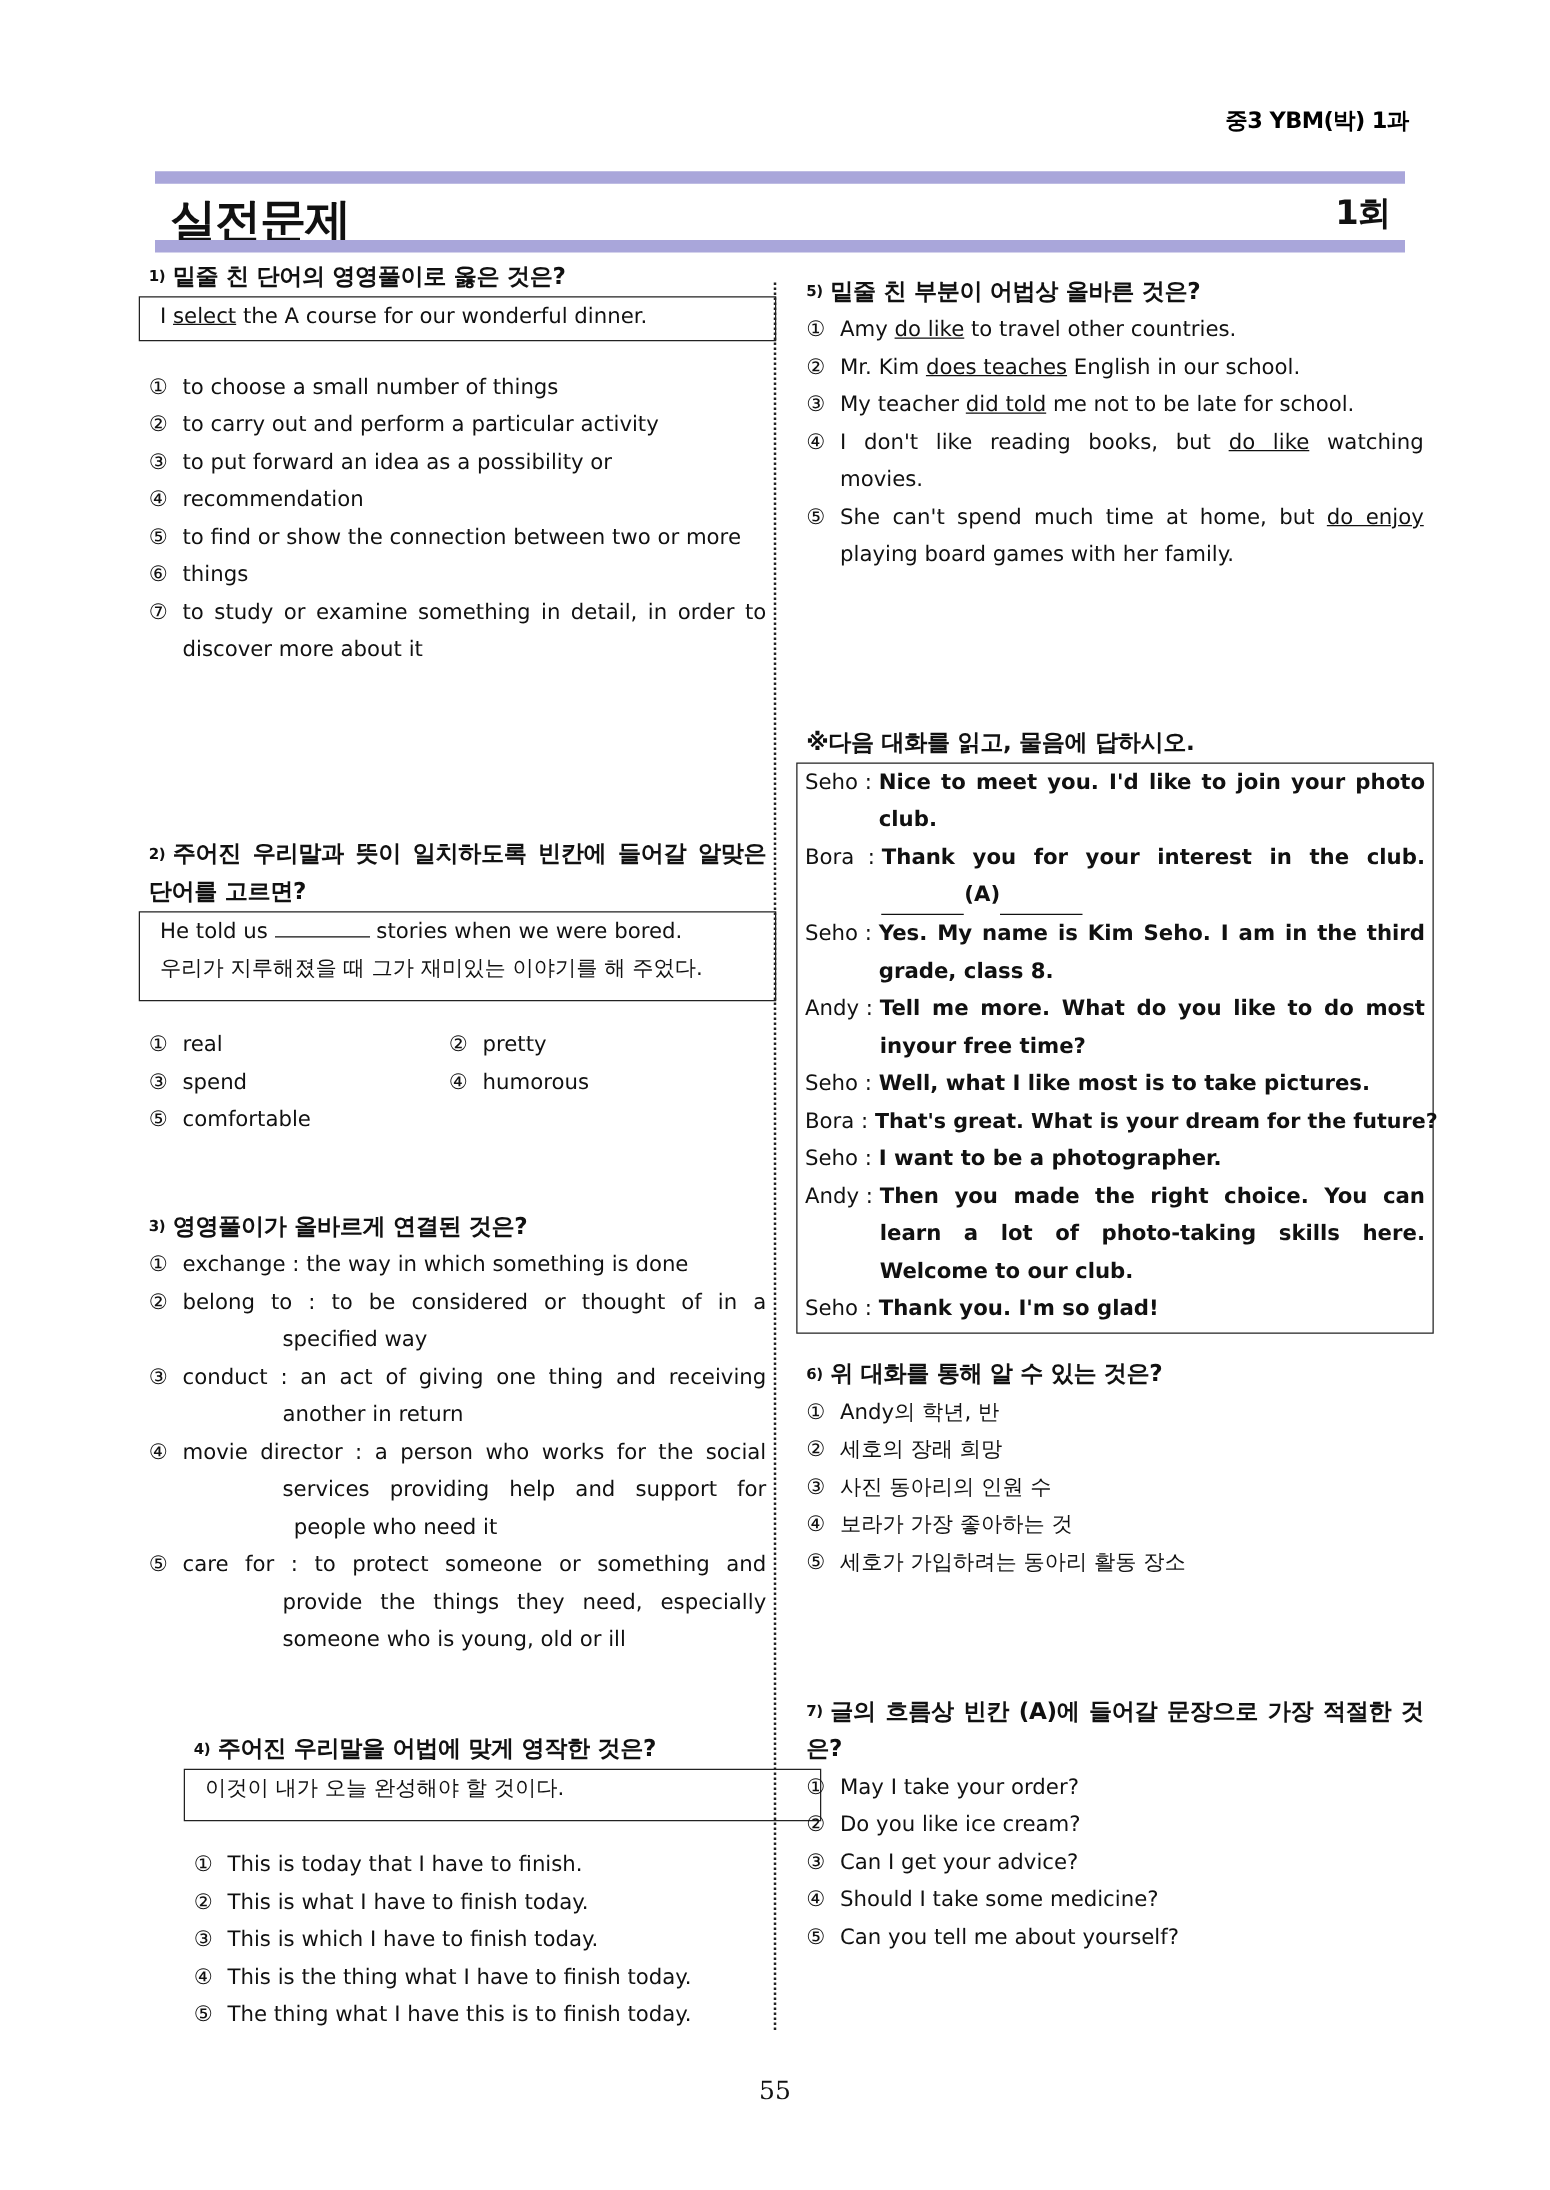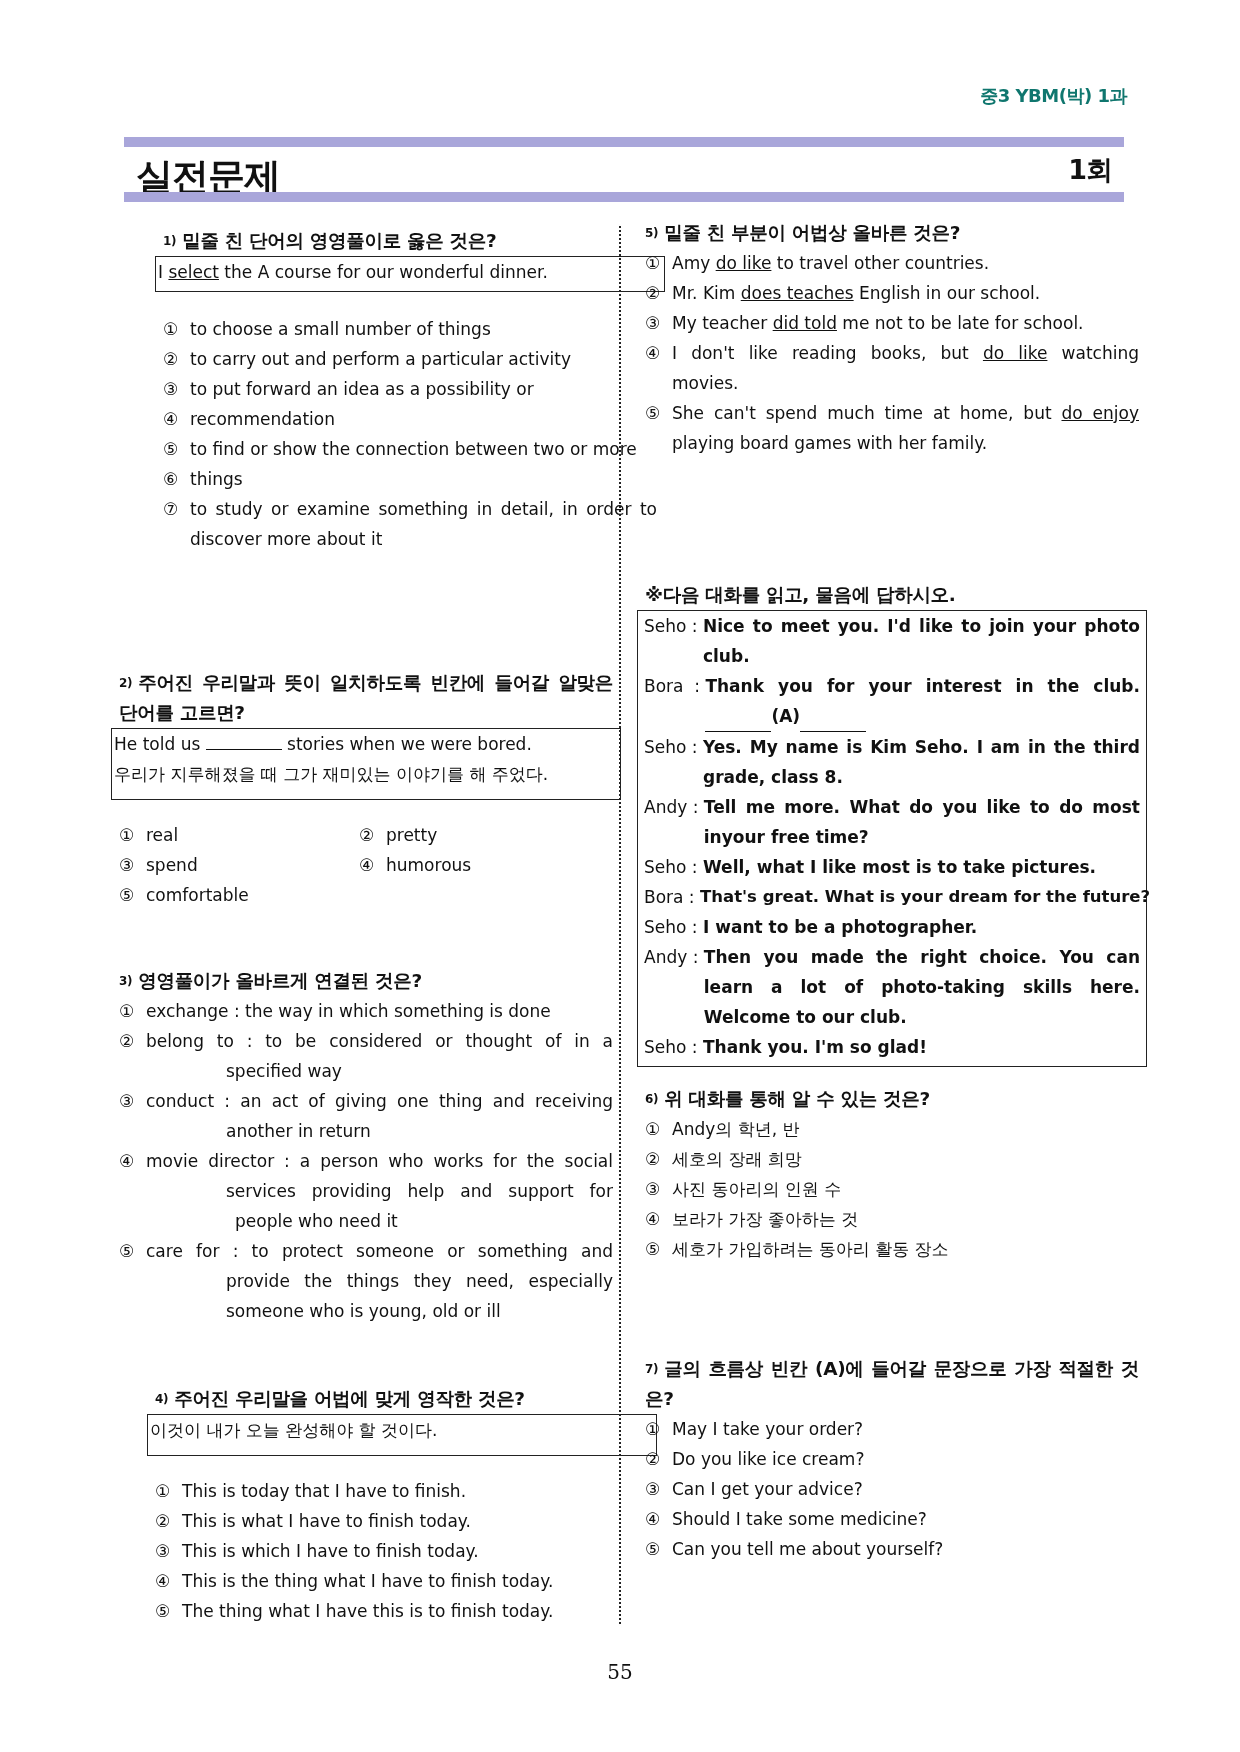--- a/index.html
+++ b/index.html
@@ -1,34 +1,34 @@
 <!DOCTYPE html>
 <html><head>
 <meta charset="utf-8">
 <style>
   html, body { margin: 0; padding: 0; background: #ffffff; }
   body { width: 1240px; height: 1752px; position: relative; overflow: hidden;
          font-family: "DejaVu Sans", "Liberation Sans", sans-serif; color: #111; }
   .header-tag { position: absolute; right: 113px; top: 84px; font-size: 18px; font-weight: bold;
-                color: #0f766e; letter-spacing: -0.5px; }
+                color: #000000; letter-spacing: -0.5px; }
   .band { position: absolute; left: 124px; width: 1000px; height: 10px; background: #a9a6da; }
   .band.top { top: 137px; }
   .band.bottom { top: 192px; }
   .title-row { position: absolute; left: 124px; top: 148px; width: 1000px; height: 44px; }
   .title-left { position: absolute; left: 12px; top: 4px; font-size: 37px; font-weight: bold; letter-spacing: -1px; }
   .title-right { position: absolute; right: 12px; top: 4px; font-size: 27px; font-weight: bold; letter-spacing: -1px; }
   .divider { position: absolute; left: 619px; top: 226px; height: 1398px; width: 0;
              border-left: 2px dotted #222; }
   .col { position: absolute; width: 494px; font-size: 17px; line-height: 30px; }
   .col.left { left: 119px; }
   .col.right { left: 645px; }
   .q { position: absolute; width: 494px; }
   .q-title { font-weight: bold; font-size: 18.5px; line-height: 30px; text-align: justify; letter-spacing: -0.3px; }
   .q-num { font-size: 12px; font-weight: bold; margin-right: 6px; vertical-align: 2px; }
-  .box { border: 1.5px solid #222; padding: 0 6px 12px 2px; margin-left: -8px; margin-right: -8px;
+  .box { border: 1.5px solid #222; padding: 0 6px 12px 16px; margin-left: -8px; margin-right: -8px;
          line-height: 30px; }
   .opt { display: flex; line-height: 30px; }
   .opt .mk { width: 27px; flex: 0 0 27px; }
   .opt .tx { flex: 1; text-align: justify; }
   .u { text-decoration: underline; }
   .gap { height: 30px; }
   .grid2 { display: grid; grid-template-columns: 240px 240px; }
   .hang { padding-left: 80px; }
   .dlg { display: flex; line-height: 30px; }
   .dlg .sp { flex: 0 0 auto; white-space: pre; }
@@ -46,21 +46,21 @@
 <div class="title-row">
   <span class="title-left">실전문제</span>
   <span class="title-right">1회</span>
 </div>
 <div class="band bottom"></div>
 
 <div class="divider"></div>
 
 <div class="col left">
 
-  <div class="q" style="top:226px;margin-left:44px;">
+  <div class="q" style="top:206px;">
     <div class="q-title"><span class="q-num">1)</span><span>밑줄 친 단어의 영영풀이로 옳은 것은?</span></div>
     <div class="box" style="padding-bottom:4px;">
       <span>I </span><span class="u">select</span><span> the A course for our wonderful dinner.</span>
     </div>
     <div class="gap" style="height:22px"></div>
     <div class="opt">
         <span class="mk">①</span>
         <span class="tx">to choose a small number of things</span>
       </div>
     <div class="opt">

